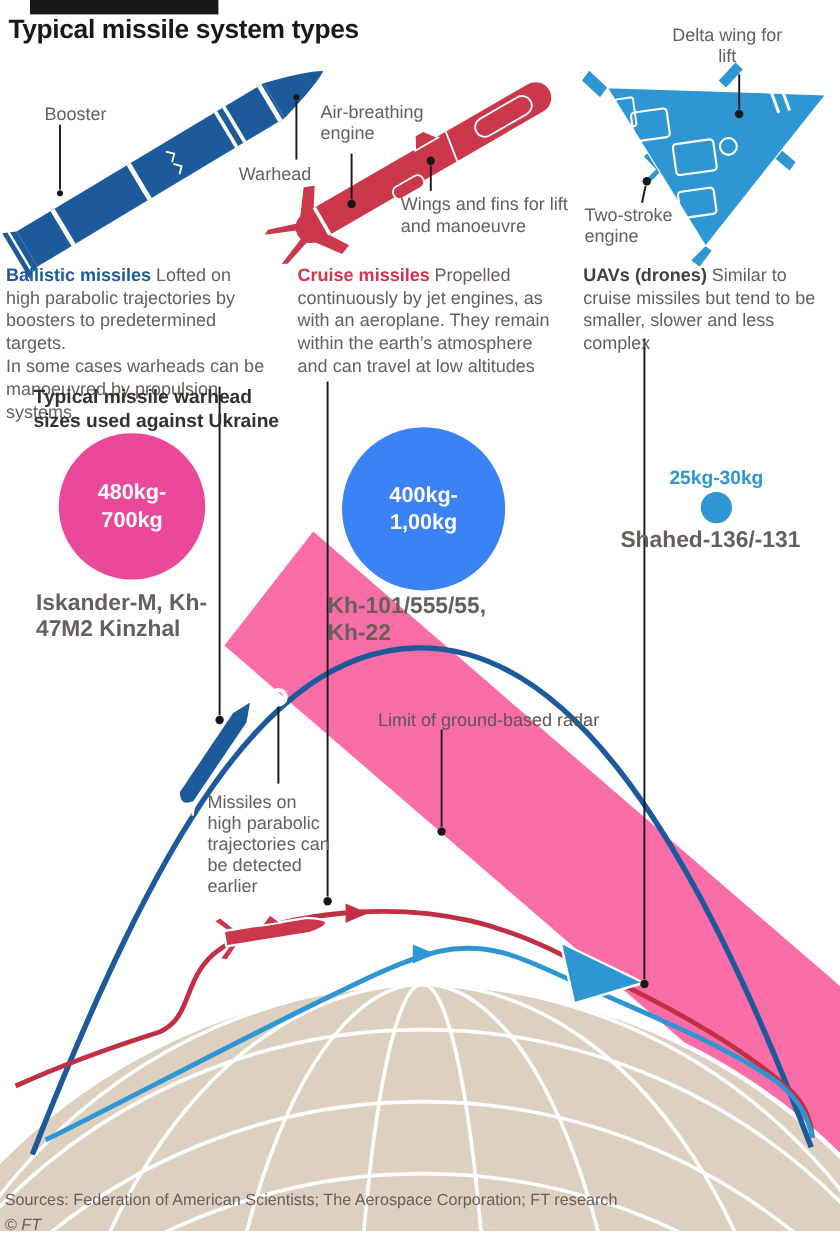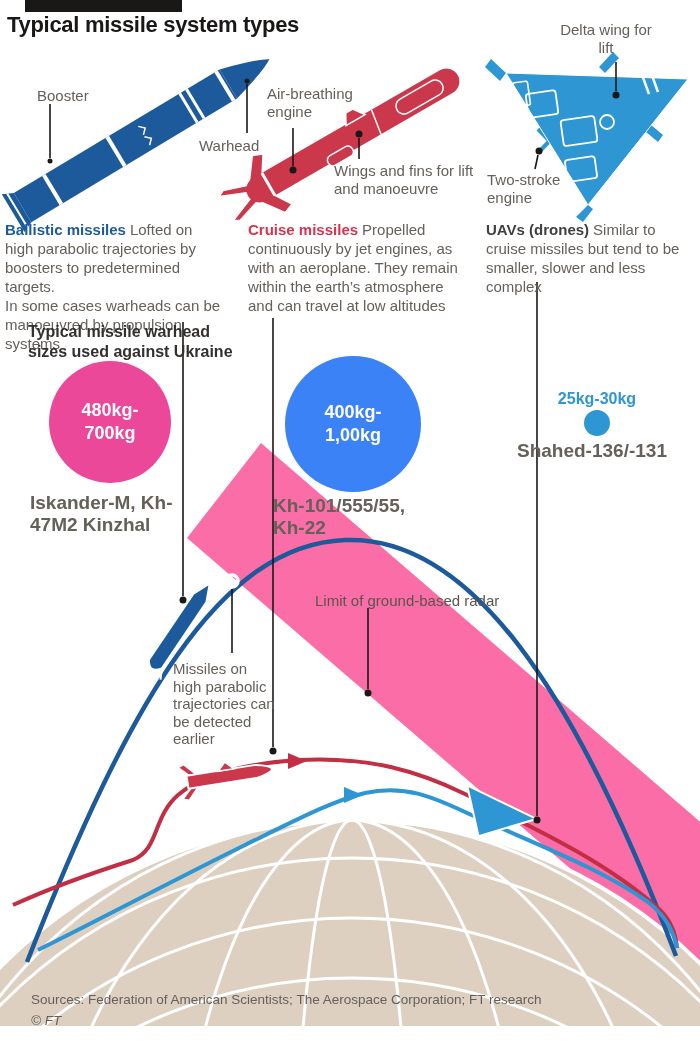--- a/index.html
+++ b/index.html
@@ -17,21 +17,21 @@
   .lead-lblue{color:#404040;}
   .heading{font-size:16px;line-height:20px;font-weight:bold;color:#33302e;margin-left:23px;}
   .bigcircle{position:absolute;z-index:4;border-radius:50%;display:flex;align-items:center;
              justify-content:center;text-align:center;color:#fff;font-weight:bold;
              font-size:18px;line-height:23px;}
   .models{position:absolute;z-index:5;text-align:left;color:#66605b;font-weight:600;
           font-size:19px;line-height:22px;}
   .range-lblue{position:absolute;z-index:5;text-align:center;color:#2d96d3;font-weight:bold;font-size:16px;}
   .note{font-size:15px;line-height:17.5px;}
   .radar-label{font-size:15px;color:#5b5550;z-index:5;}
-  .src{font-size:13.5px;line-height:17px;color:#66605b;margin-left:27px;}
+  .src{font-size:13.5px;line-height:17px;color:#66605b;}
   .bar{position:absolute;z-index:6;background:#1a1817;}
 </style>
 </head>
 <body>
 
 <div id="stage">
 
   <div class="bar" style="left:25px;top:0;width:157px;height:12px;"></div>
   <div class="bar" style="left:0;top:1036px;width:700px;height:5px;background:#3f3a36;"></div>
 

